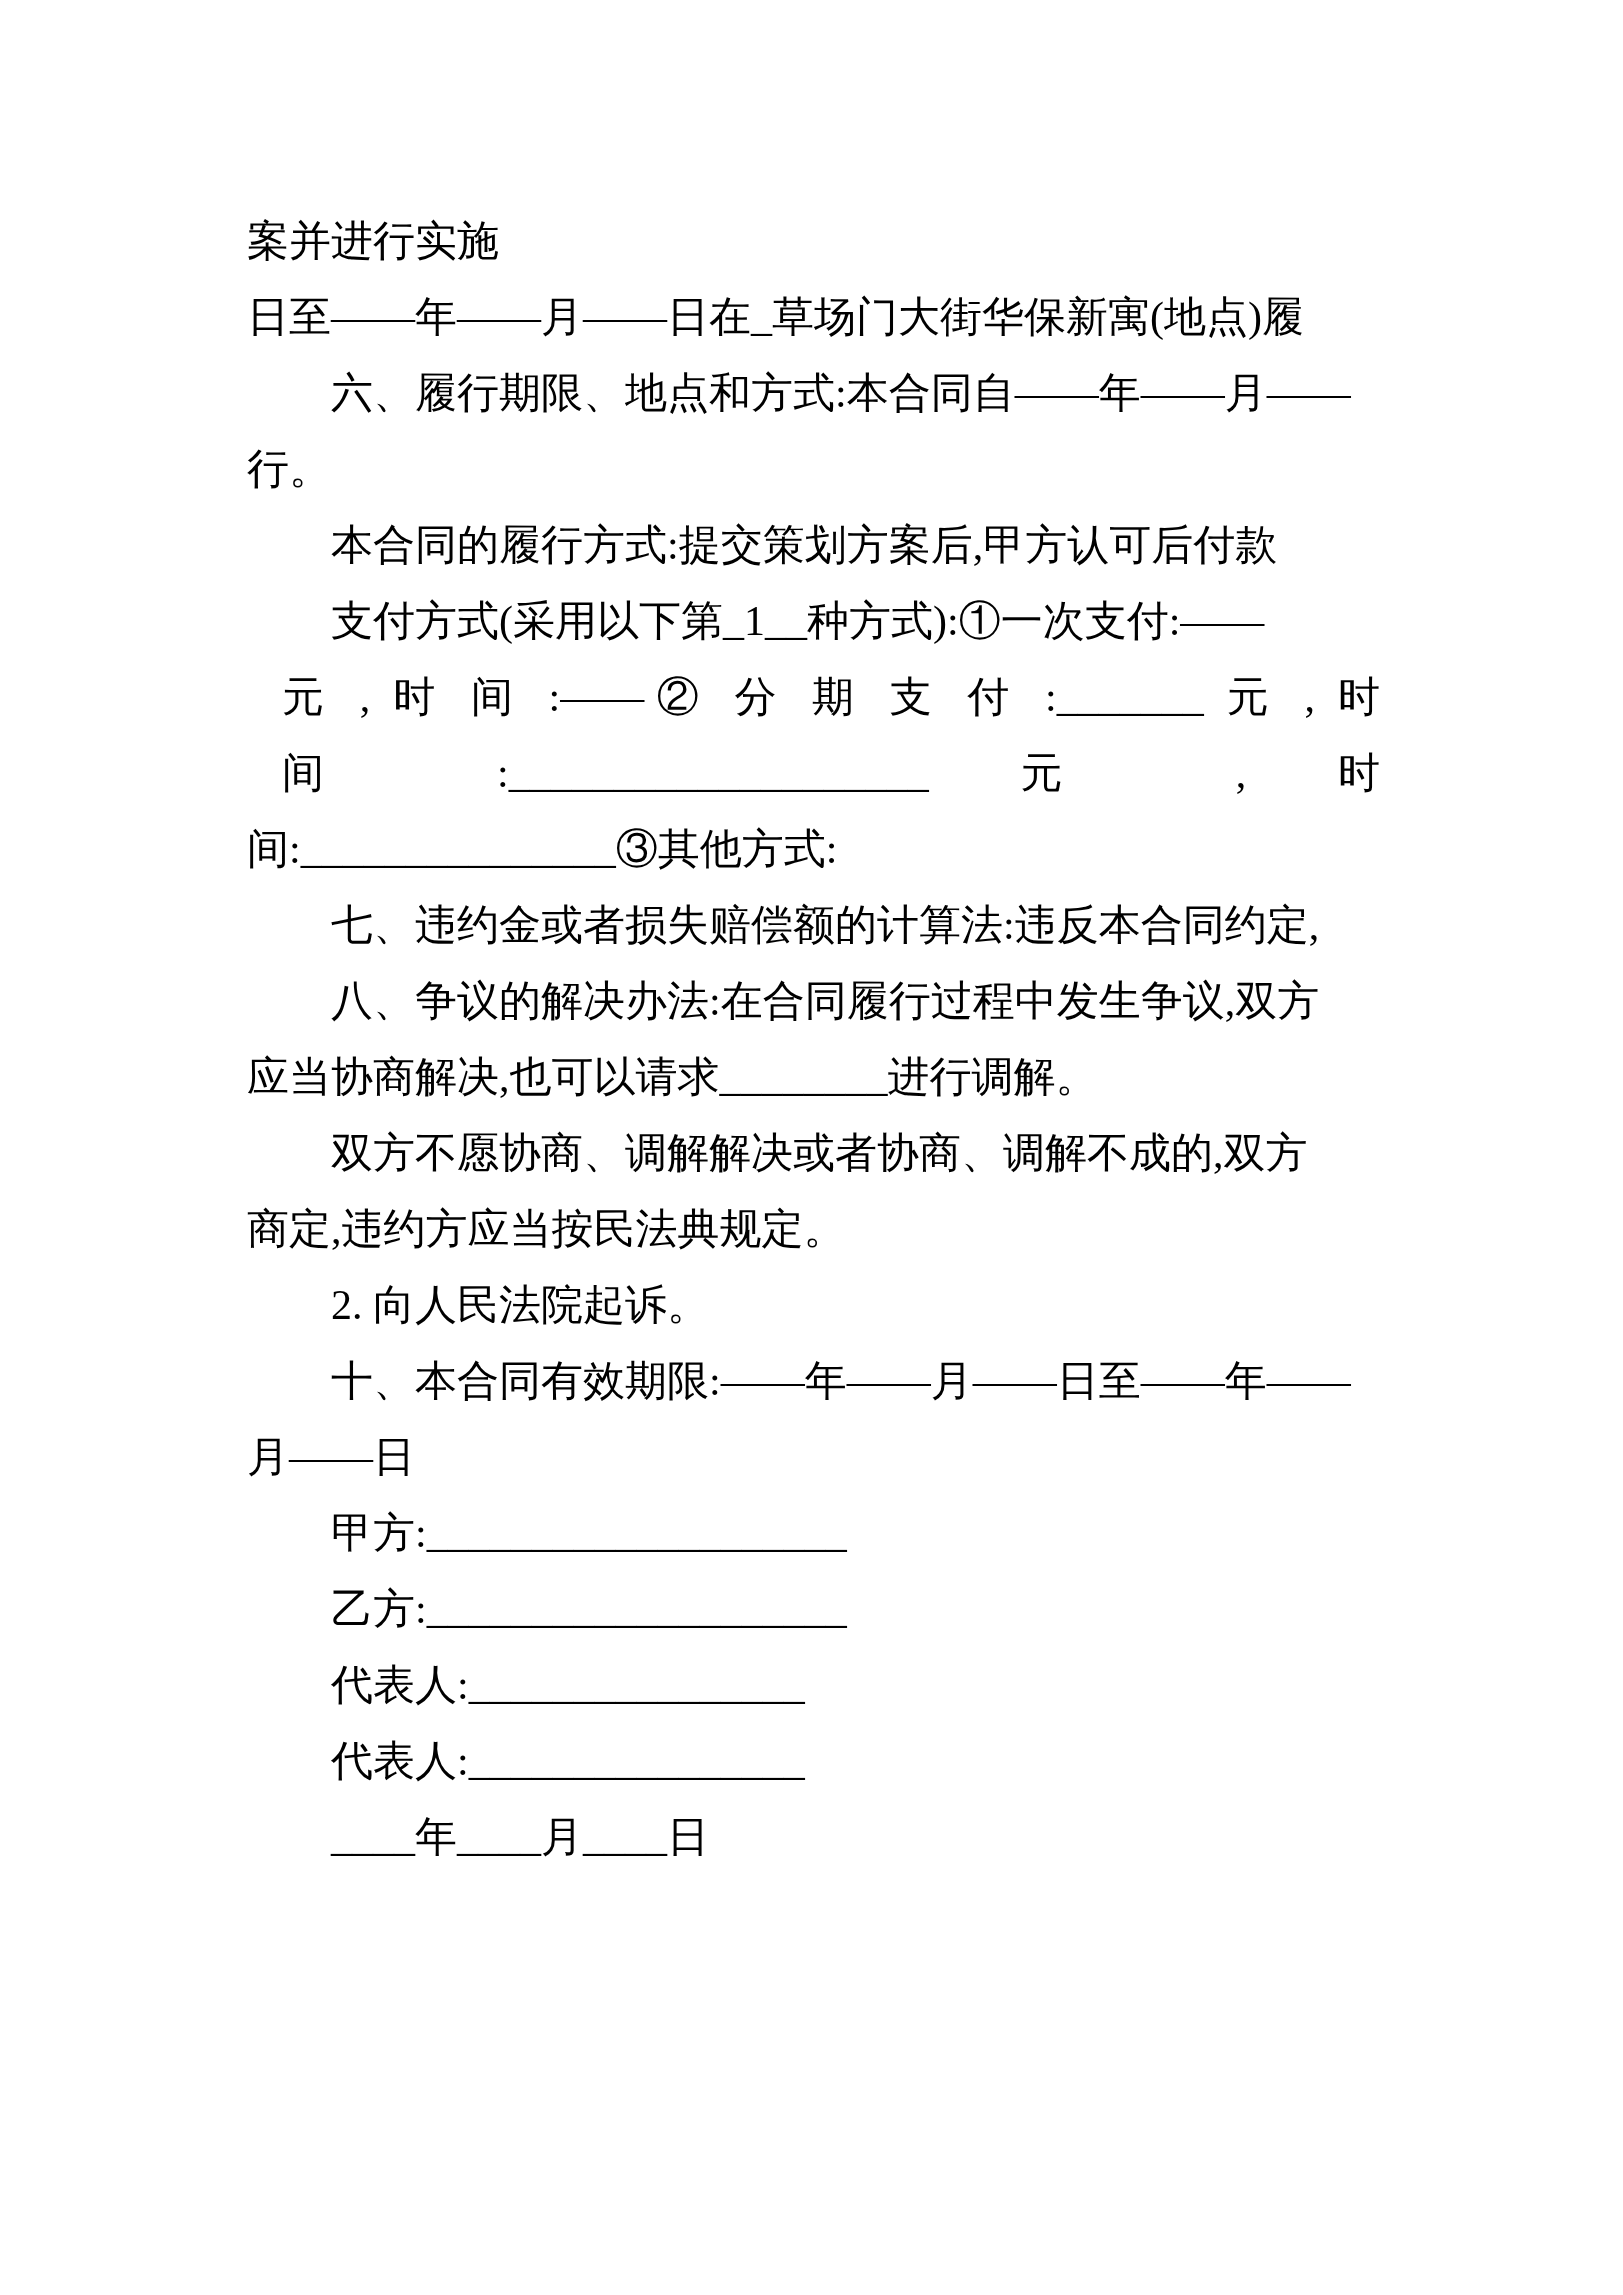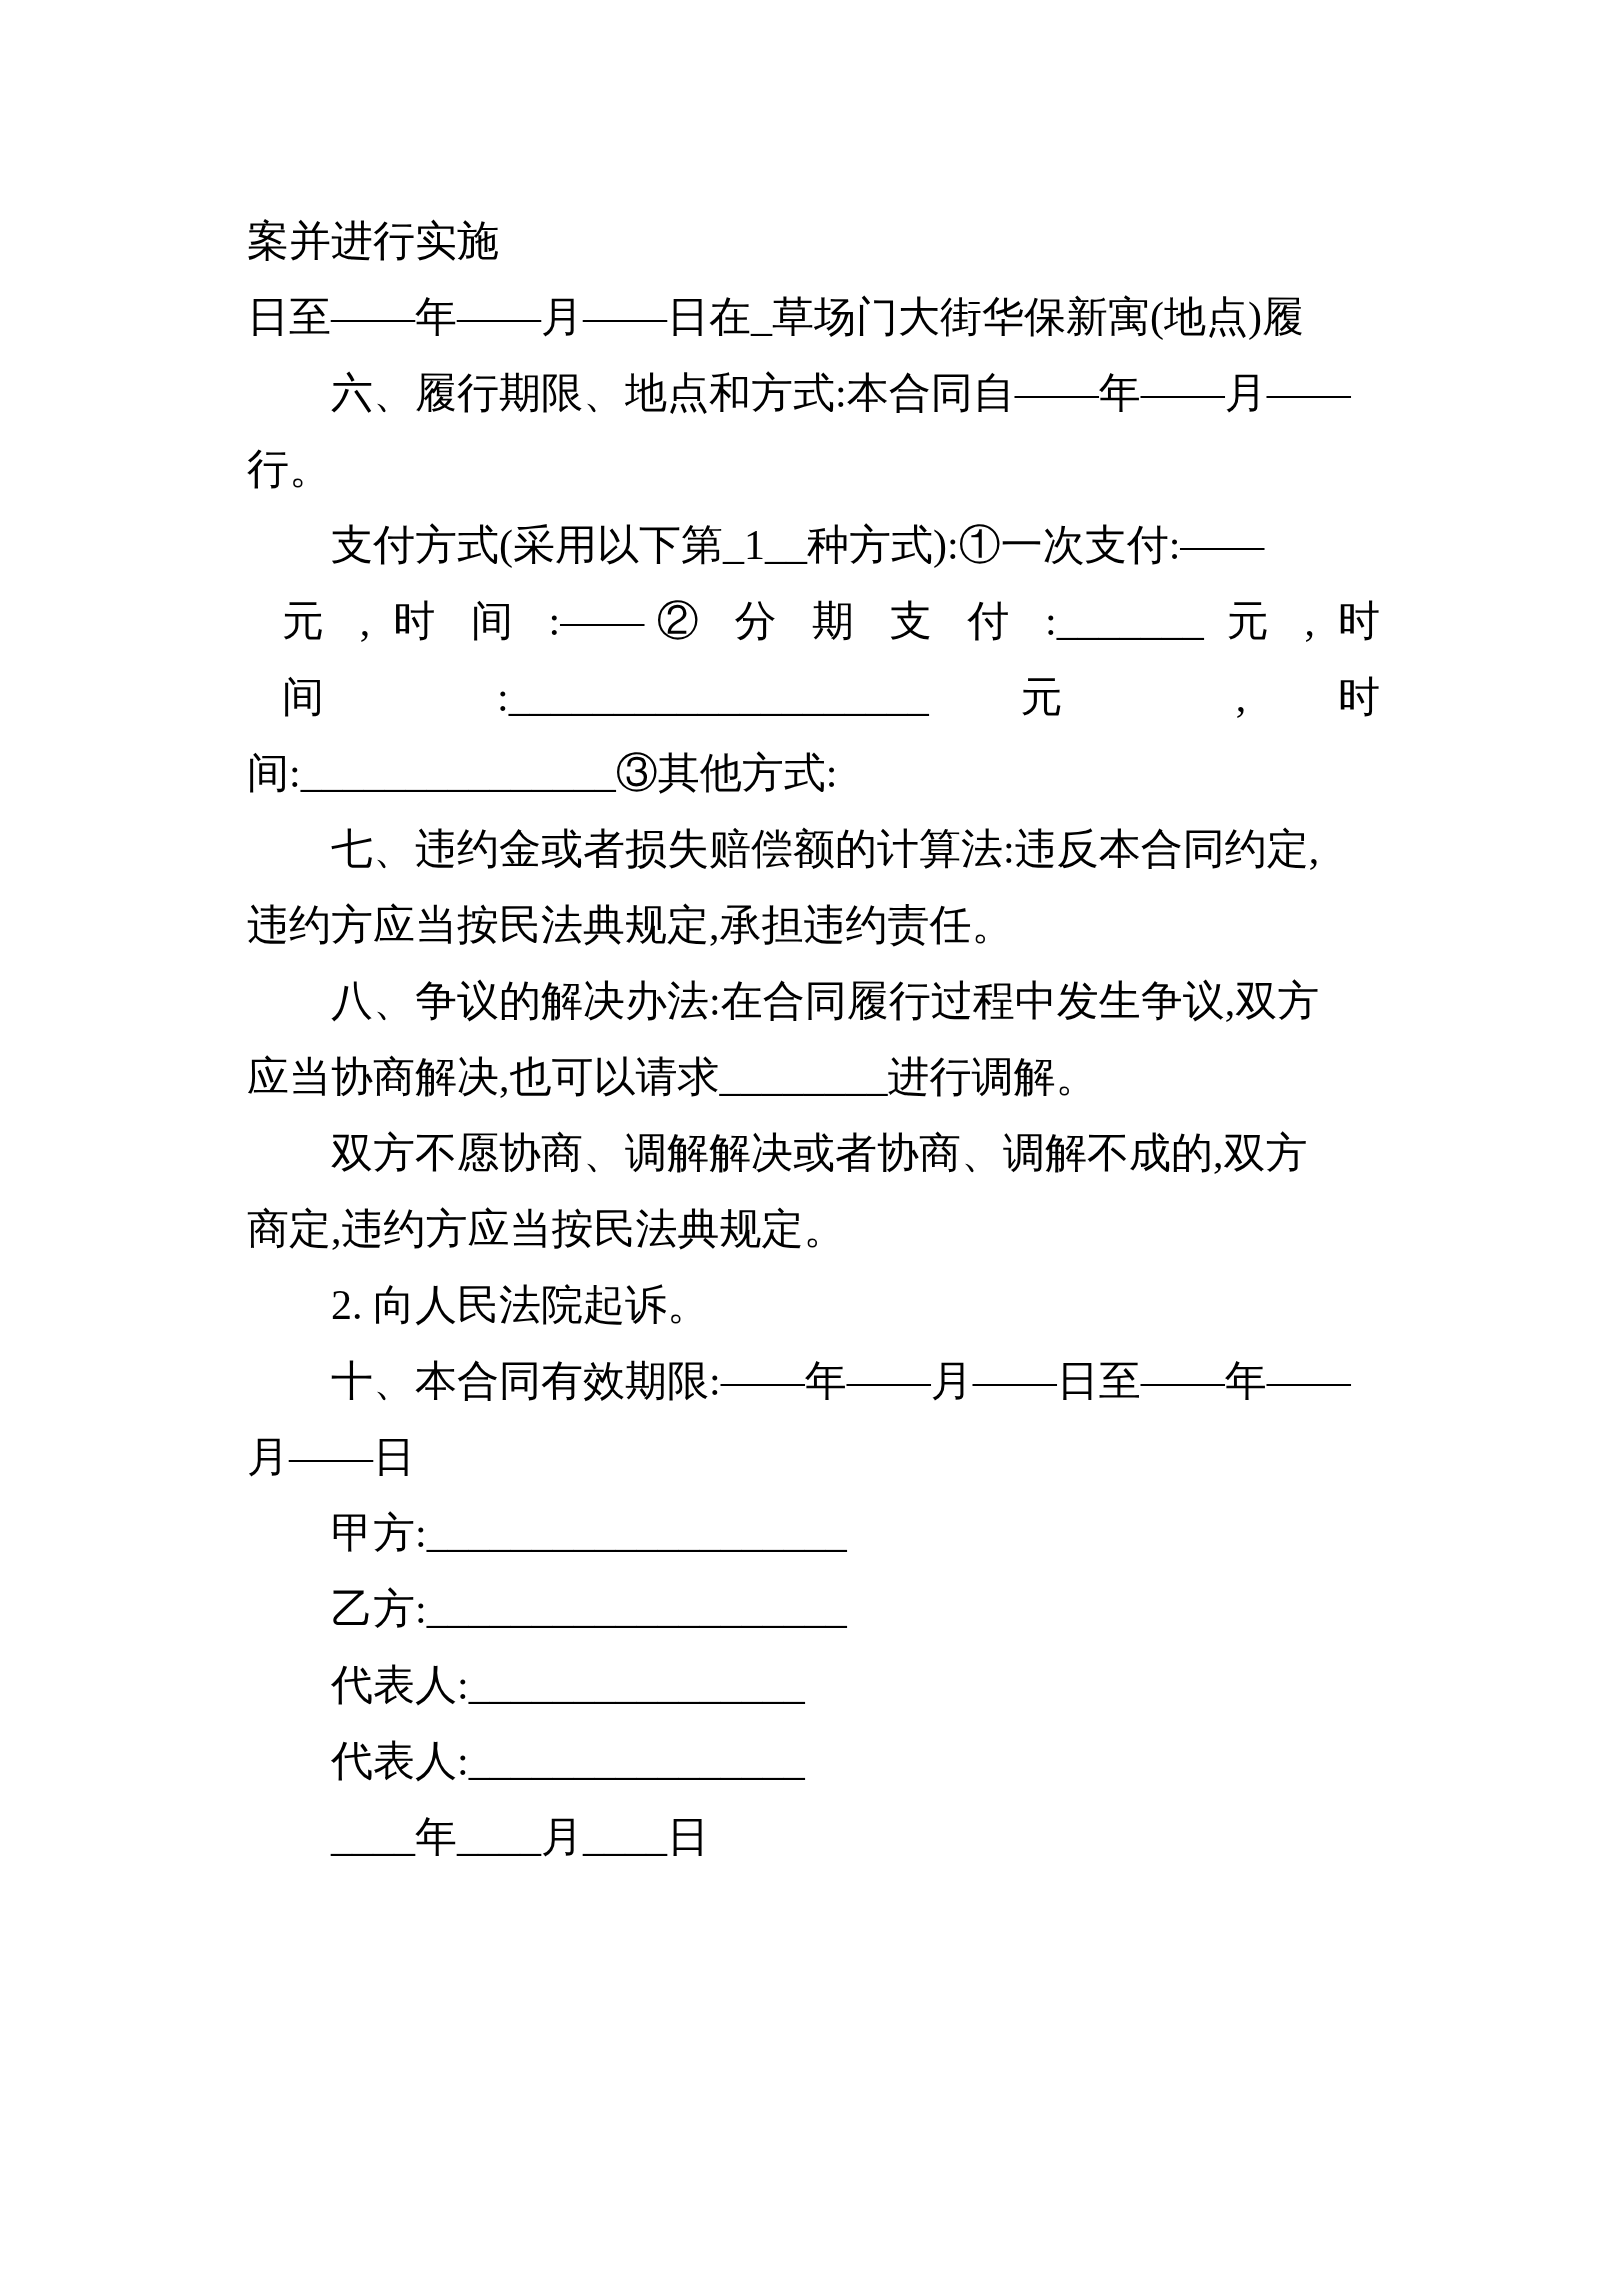--- a/index.html
+++ b/index.html
@@ -17,26 +17,26 @@
 </style>
 </head>
 <body>
 
 <div class="page">
   <div class="content">
     <div class="ln">案并进行实施</div>
     <div class="ln">日至——年——月——日在_草场门大街华保新寓(地点)履</div>
     <div class="ln indent">六、履行期限、地点和方式:本合同自——年——月——</div>
     <div class="ln">行。</div>
+    <div class="ln indent">本合同的履行方式:提交策划方案后,甲方认可后付款</div>
     <div class="ln indent">支付方式(采用以下第_1__种方式):①一次支付:——</div>
     <div class="ln spread">元 , 时 间 :——② 分 期 支 付 :_______ 元 , 时</div>
     <div class="ln spread">间 :____________________ 元 , 时</div>
     <div class="ln">间:_______________③其他方式:</div>
     <div class="ln indent">七、违约金或者损失赔偿额的计算法:违反本合同约定,</div>
-    <div class="ln">违约方应当按民法典规定,承担违约责任。</div>
     <div class="ln indent">八、争议的解决办法:在合同履行过程中发生争议,双方</div>
     <div class="ln">应当协商解决,也可以请求________进行调解。</div>
     <div class="ln indent">双方不愿协商、调解解决或者协商、调解不成的,双方</div>
     <div class="ln">商定,违约方应当按民法典规定。</div>
     <div class="ln indent">2. 向人民法院起诉。</div>
     <div class="ln indent">十、本合同有效期限:——年——月——日至——年——</div>
     <div class="ln">月——日</div>
     <div class="ln indent">甲方:____________________</div>
     <div class="ln indent">乙方:____________________</div>
     <div class="ln indent">代表人:________________</div>

